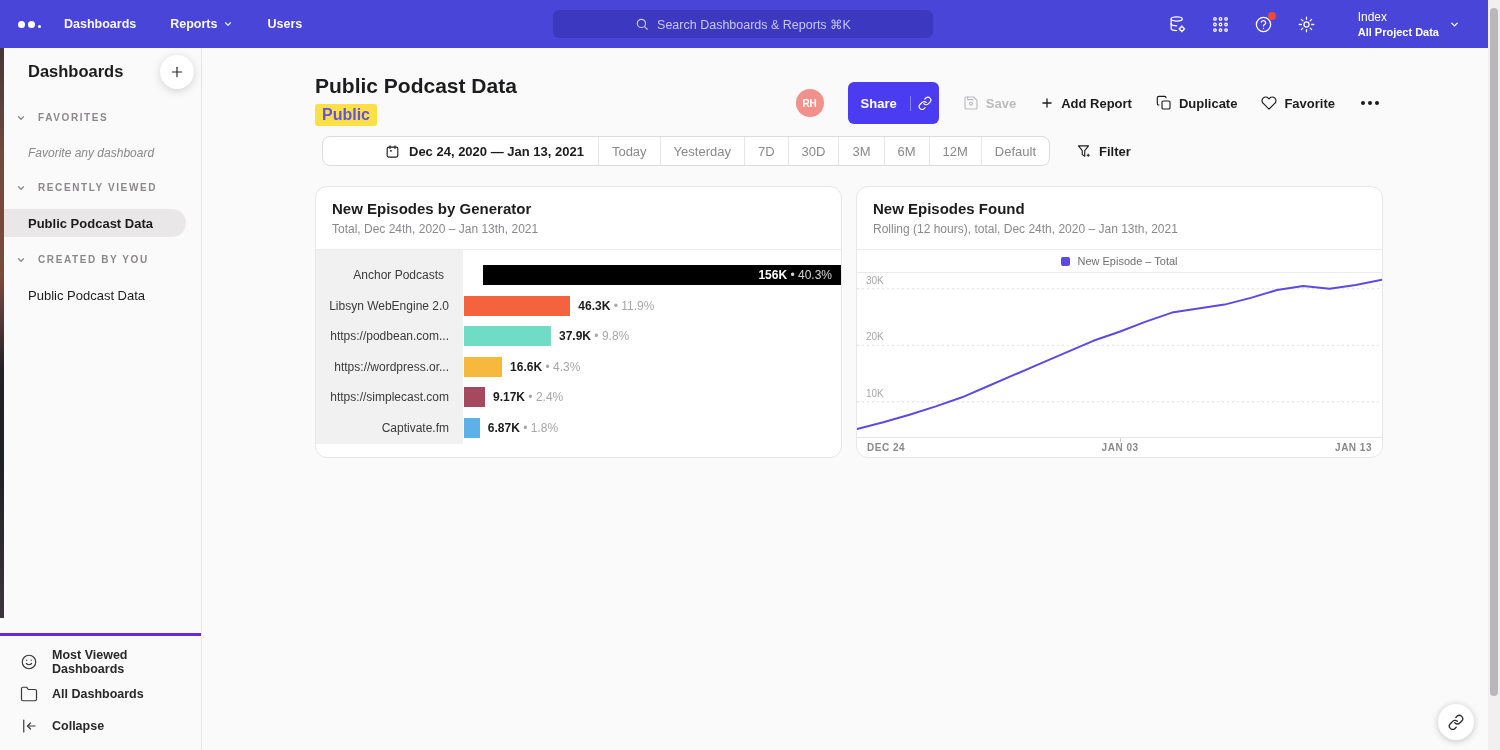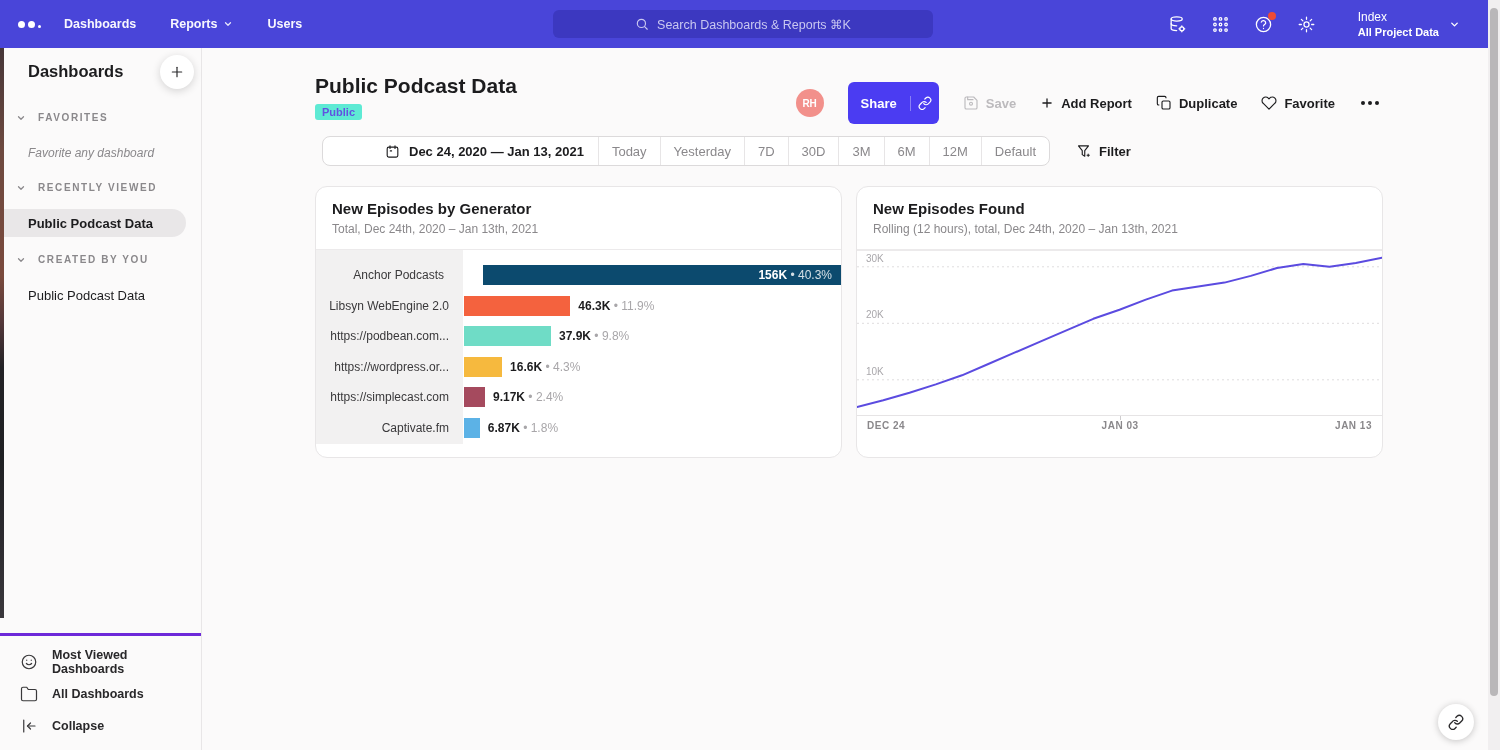--- a/index.html
+++ b/index.html
@@ -49,21 +49,21 @@
   .sb-item .item-label { margin-left:28px; font-size:13px; font-weight:500; color:#1c1c1e; }
   .sb-item.selected { background:#e9e7e8; border-radius:0 14px 14px 0; }
   .sb-item.selected .item-label { font-weight:700; }
   .sb-footer { position:absolute; left:0; bottom:0; width:201px; border-top:3px solid #6d28d9; padding:10px 0 8px 0; }
   .sbf-item { display:flex; align-items:center; gap:14px; height:32px; padding-left:20px; cursor:pointer; color:#39383a; }
   .sbf-item .sbf-label { font-size:12.5px; font-weight:700; color:#29282a; }
 
   
   .main { position:absolute; left:203px; top:48px; width:1285px; height:702px; }
   .page-title { position:absolute; left:112px; top:26px; font-size:21px; font-weight:700; color:#1c1c1e; }
-  .page-badge { position:absolute; left:112px; top:56px; background:#5eead4; color:#6152e0; font-size:11px;
+  .page-badge { position:absolute; left:112px; top:56px; background:#fde047; color:#6152e0; font-size:16px;
                 font-weight:600; padding:2px 7px; border-radius:3px; }
 
   .actions { position:absolute; top:40px; right:107px; height:30px; display:flex; align-items:center; gap:24px; }
   .avatar { width:28px; height:28px; border-radius:50%; background:#f2908b; color:#fff; font-size:10px; font-weight:700;
             display:flex; align-items:center; justify-content:center; cursor:pointer; }
   .share-btn { display:flex; height:42px; border-radius:6px; overflow:hidden; background:#4b3cf2; cursor:pointer;align-items:center; }
   .share-main { padding:0 13px; color:#fff; font-size:13px; font-weight:700; display:flex; align-items:center;
                 border-right:1px solid rgba(255,255,255,.35); }
   .share-link { width:28px; display:flex; align-items:center; justify-content:center; color:#fff; }
   .action-btn { display:flex; align-items:center; gap:7px; font-size:13px; font-weight:700; color:#1c1c1e; cursor:pointer; background:none; border:none; font-family:inherit; }
@@ -352,21 +352,21 @@
       <div class="card-head">
         <div class="card-title">New Episodes by Generator</div>
         <div class="card-sub">Total, Dec 24th, 2020 – Jan 13th, 2021</div>
       </div>
       <div class="bchart">
         <div class="label-col"></div>
         <div class="brows">
             <div class="brow">
               <div class="blabel">Anchor Podcasts</div>
               <div class="btrack">
-                <div class="bar" style="width: 358px; background: #0c4a6e; margin-left: 24px;">
+                <div class="bar" style="width: 358px; background: #000000; margin-left: 24px;">
                   <span class="bval inside"><b>156K</b><span class="pct"> • 40.3%</span></span>
                 </div>
               </div>
             </div>
             <div class="brow">
               <div class="blabel">Libsyn WebEngine 2.0</div>
               <div class="btrack">
                 <div class="bar" style="width: 106.3px; background: rgb(244, 98, 62);"></div>
                 <span class="bval"><b>46.3K</b><span class="pct"> • 11.9%</span></span>
               </div>
@@ -400,20 +400,24 @@
               </div>
             </div>
           </div>
       </div>
     </section>
 
     <section class="card card-2">
       <div class="card-head">
         <div class="card-title">New Episodes Found</div>
         <div class="card-sub">Rolling (12 hours), total, Dec 24th, 2020 – Jan 13th, 2021</div>
+      </div>
+      <div class="legend-row">
+        <span class="legend-swatch" style="background: rgb(91, 75, 224);"></span>
+        <span class="legend-label">New Episode – Total</span>
       </div>
       <div class="plot">
           <svg width="525" height="165">
             <line x1="0" x2="525" y1="15.8" y2="15.8" stroke="#dfddde" stroke-dasharray="2,3"></line>
             <line x1="0" x2="525" y1="72.3" y2="72.3" stroke="#dfddde" stroke-dasharray="2,3"></line>
             <line x1="0" x2="525" y1="128.8" y2="128.8" stroke="#dfddde" stroke-dasharray="2,3"></line>
             <polyline points="0.0,156.0 26.3,149.2 52.5,141.8 78.8,133.4 105.0,124.3 131.3,113.0 157.5,101.7 183.8,90.4 210.0,79.1 236.3,67.8 262.5,58.8 288.8,48.6 315.0,39.6 341.3,35.6 367.5,31.6 393.8,24.9 420.0,17.0 446.3,13.0 472.5,15.8 498.8,11.9 525.0,6.8" fill="none" stroke="#5b4be0" stroke-width="2" stroke-linejoin="round" stroke-linecap="round"></polyline>
           </svg>
           <span class="y-lab" style="top: 1.82192px;">30K</span>
           <span class="y-lab" style="top: 58.3288px;">20K</span>

